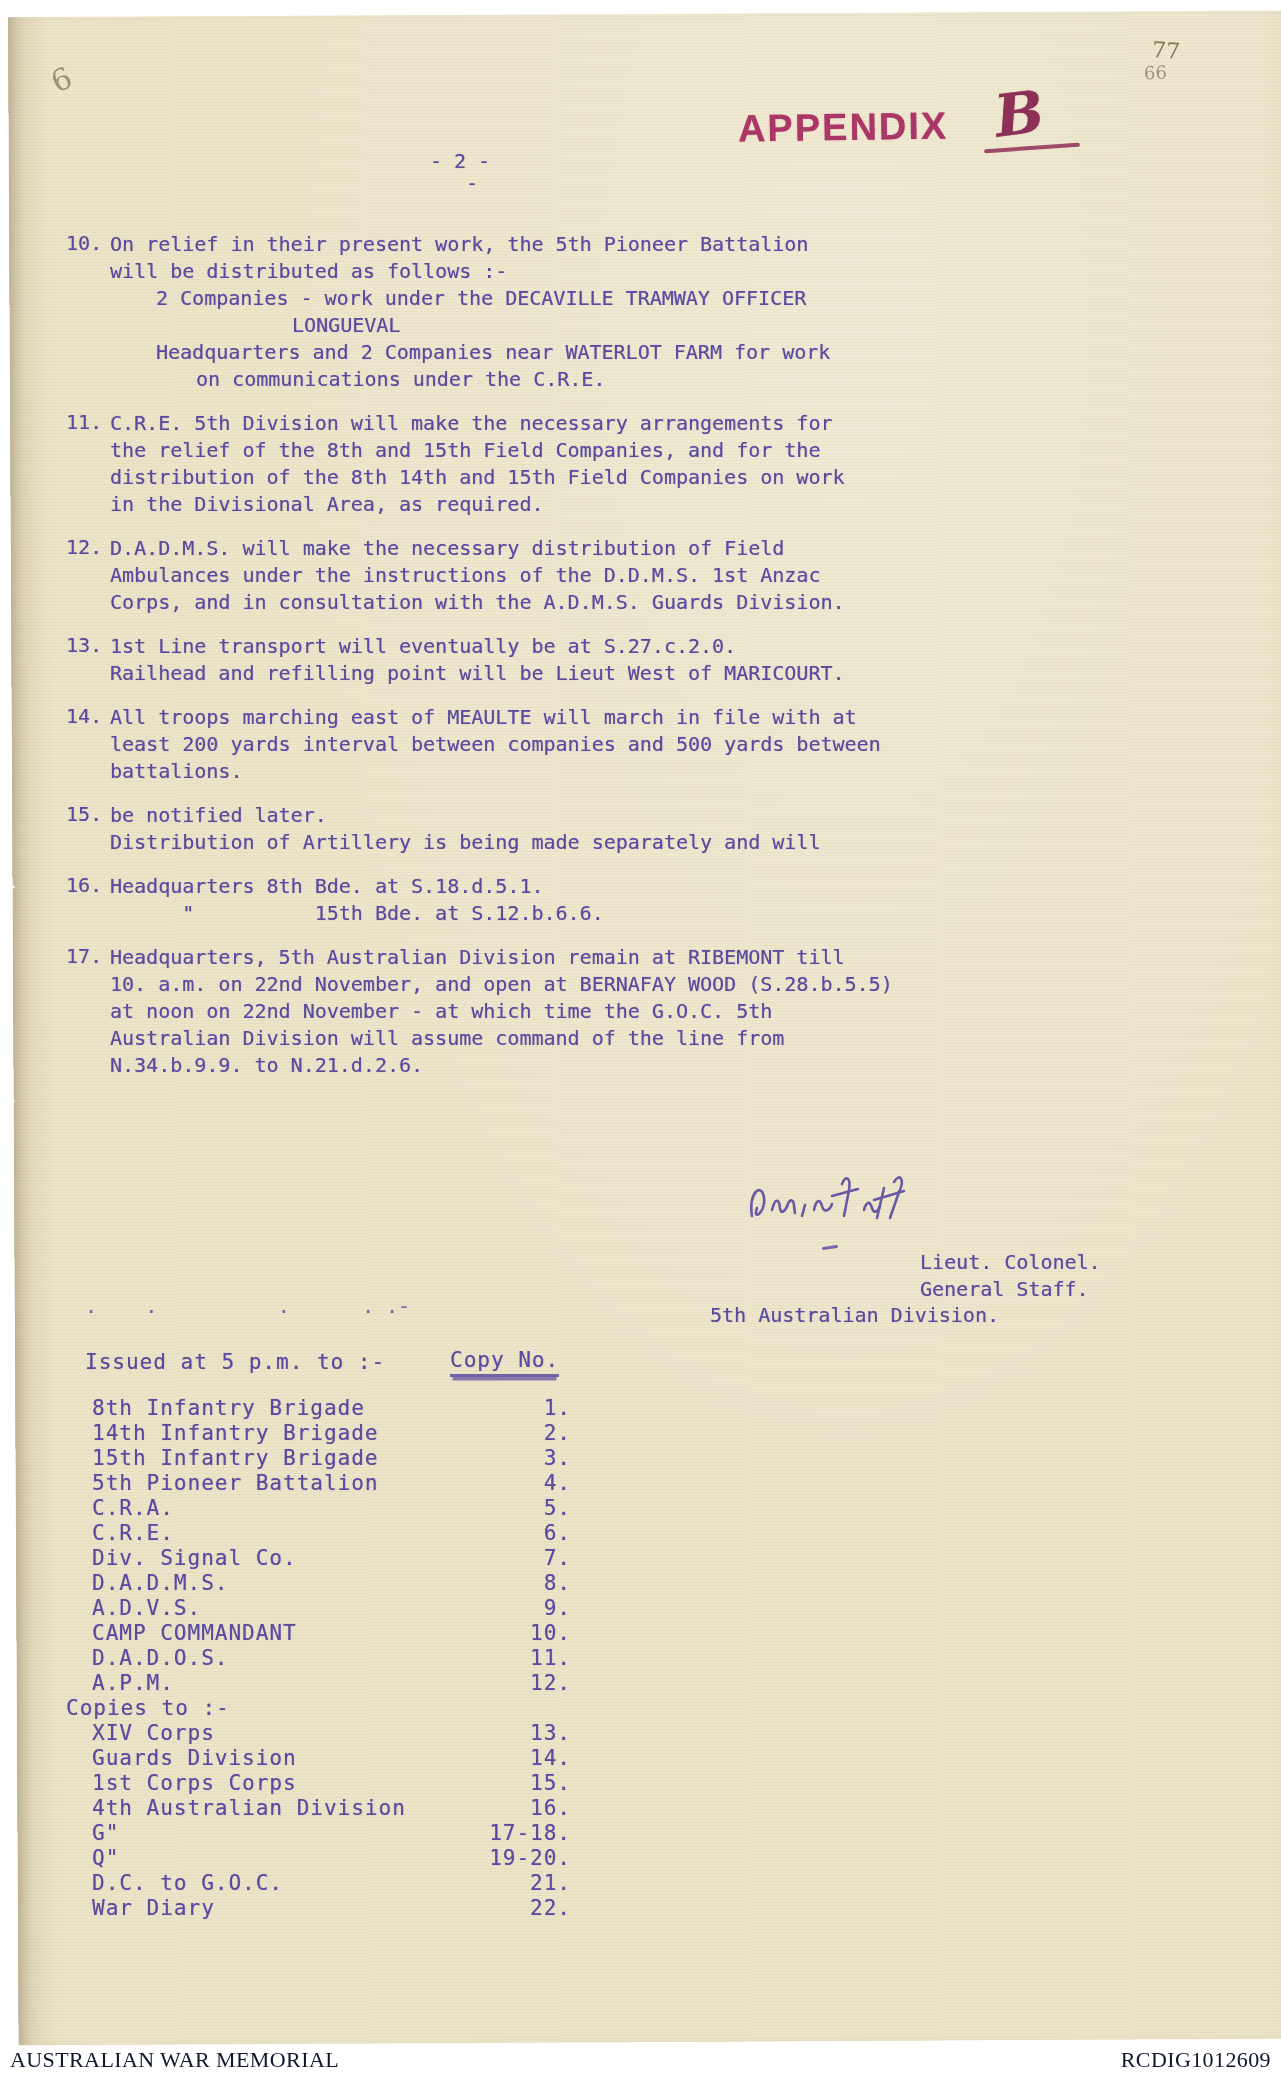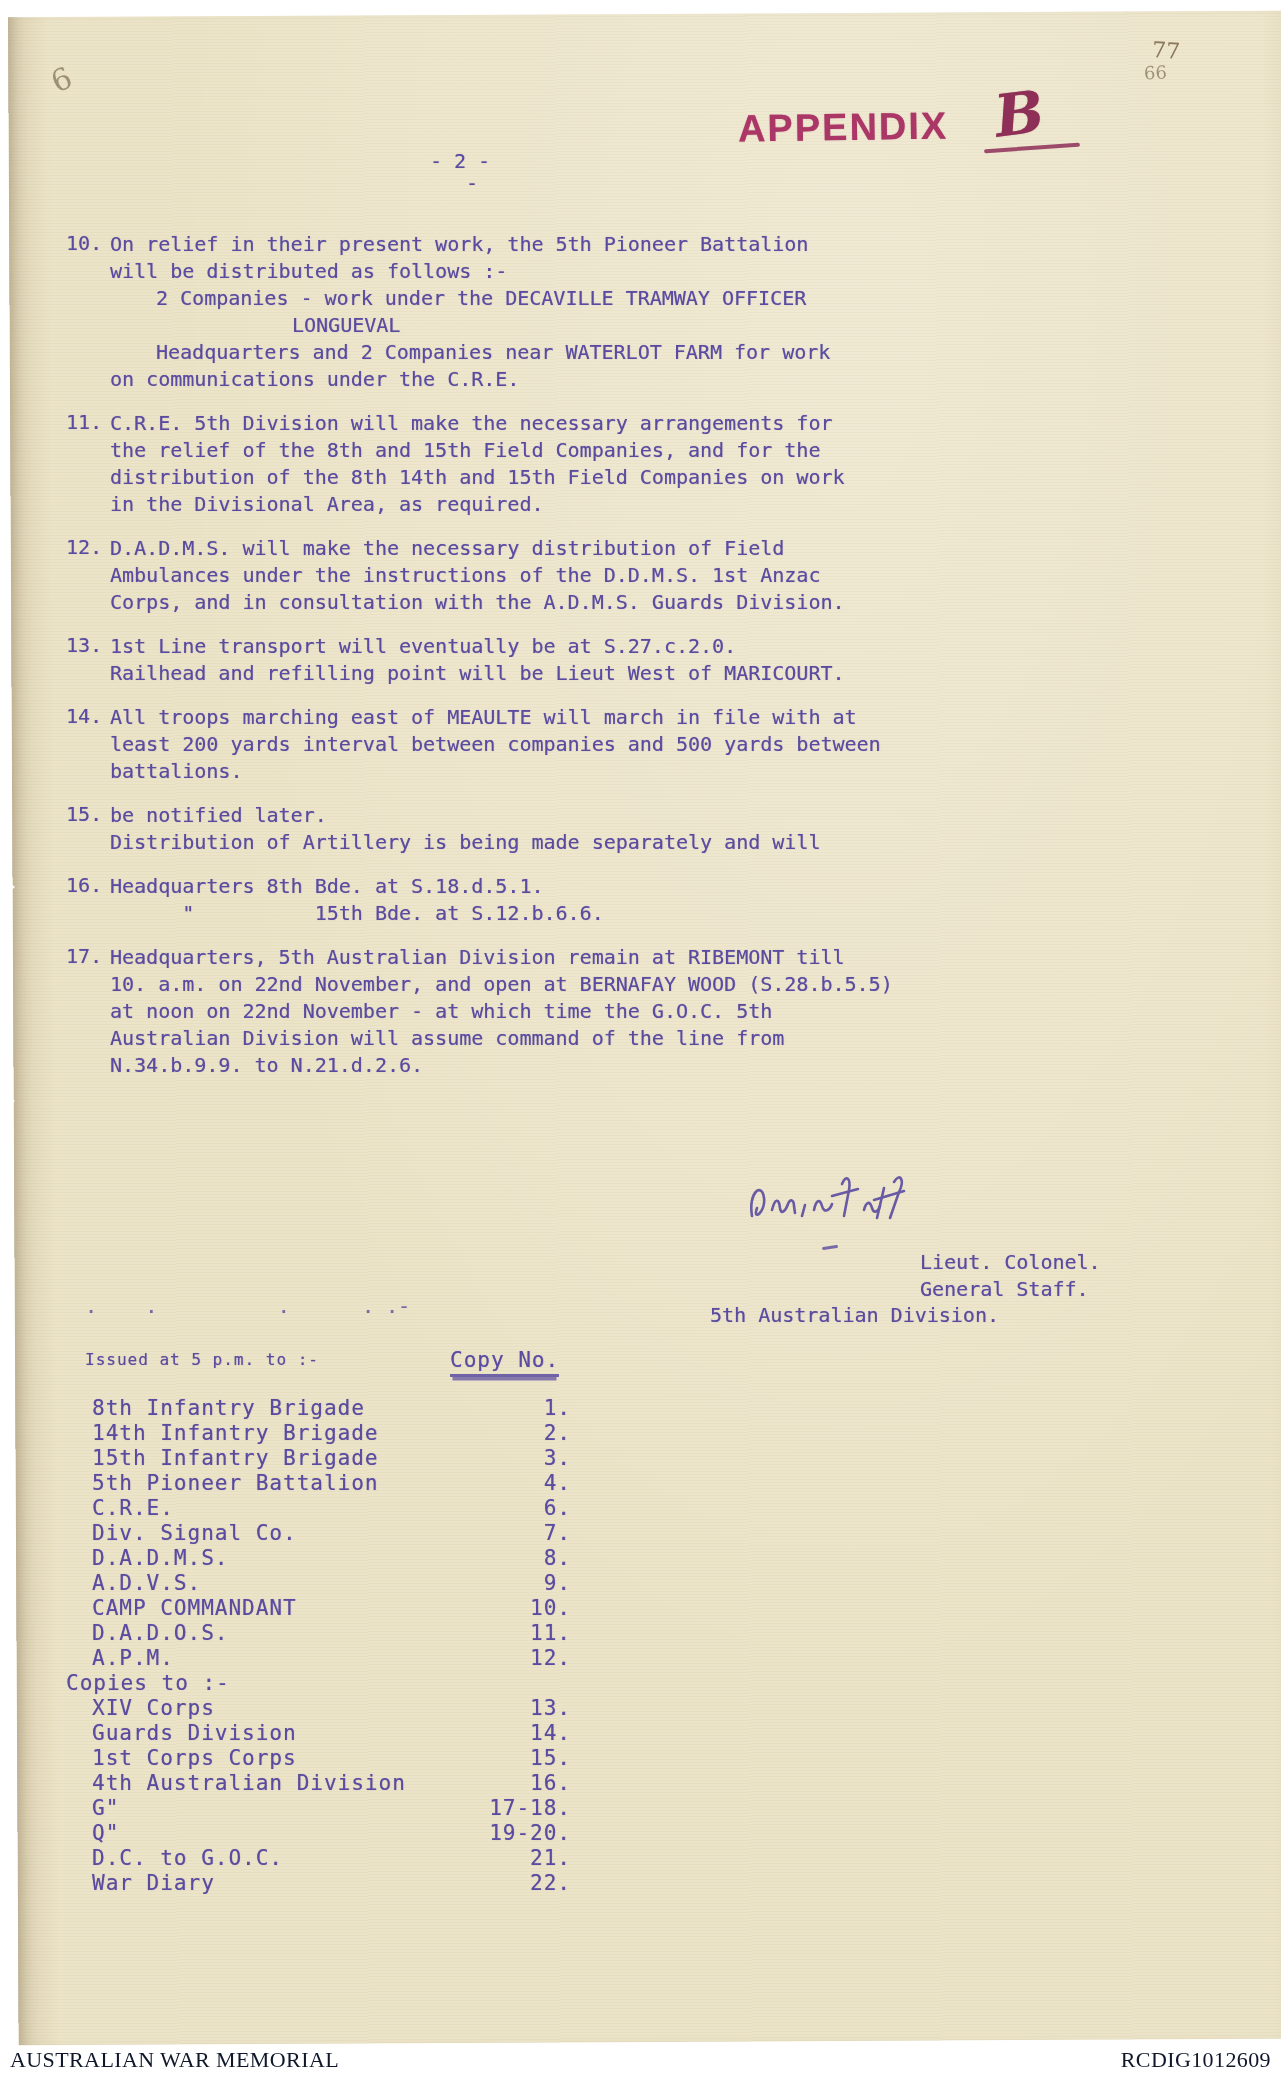--- a/index.html
+++ b/index.html
@@ -50,34 +50,34 @@
   .page-number { position:absolute; left:423px; top:150px; width:74px;
     text-align:center; font-size:20px; line-height:22px; white-space:pre; }
 
   
   #paragraphs { position:absolute; left:66px; top:231px; width:1010px; font-size:20px; }
   .para { display:flex; margin-bottom:17px; }
   .para-num { width:44px; flex:none; }
   .para-body { flex:1; }
   .ln { white-space:pre; height:27px; line-height:27px; }
   .in1 { margin-left:46px; }
-  .in2 { }
+  .in2 { margin-left:86px; }
   .in3 { margin-left:182px; }
 
   
   .sig-svg { position:absolute; left:738px; top:1158px; }
   .sig-dash { position:absolute; left:822px; top:1246px; width:16px; height:3px;
     background:#5a4ba0; transform:rotate(-8deg); border-radius:2px; opacity:.8; }
   .sig-line { position:absolute; font-size:20px; white-space:pre; }
   .sig-l1 { left:920px; top:1250px; }
   .sig-l2 { left:920px; top:1277px; }
   .sig-l3 { left:710px; top:1303px; }
 
   .dots-line { position:absolute; left:85px; top:1294px; font-size:20px; white-space:pre; opacity:.8; }
-  .issued { position:absolute; left:85px; top:1350px; font-size:16px; letter-spacing:1px; white-space:pre; }
+  .issued { position:absolute; left:85px; top:1350px; font-size:21px; letter-spacing:1px; white-space:pre; }
   .copy-no { position:absolute; left:450px; top:1348px; font-size:21px; letter-spacing:1px;
     border-bottom:3px solid rgba(90,75,160,0.85); box-shadow:0 6px 0 -2.5px rgba(90,75,160,0.7);
     padding-bottom:2px; }
 
   
   #dist { position:absolute; left:66px; top:1396px; width:505px; font-size:21px; letter-spacing:1px; }
   .drow { display:flex; height:25px; line-height:25px; white-space:pre; }
   .drow-label { flex:1; padding-left:26px; }
   .drow.section .drow-label { padding-left:0; }
   .drow-copy { width:105px; text-align:right; flex:none; }
@@ -203,20 +203,21 @@
 
   <div class="dots-line ink">.    .          .      . .-</div>
   <div class="issued ink">Issued at 5 p.m. to :-</div>
   <div class="copy-no ink">Copy No.</div>
 
   <div id="dist" class="ink">
       <div class="drow"><span class="drow-label">8th Infantry Brigade</span><span class="drow-copy">1.</span></div>
       <div class="drow"><span class="drow-label">14th Infantry Brigade</span><span class="drow-copy">2.</span></div>
       <div class="drow"><span class="drow-label">15th Infantry Brigade</span><span class="drow-copy">3.</span></div>
       <div class="drow"><span class="drow-label">5th Pioneer Battalion</span><span class="drow-copy">4.</span></div>
+      <div class="drow"><span class="drow-label">C.R.A.</span><span class="drow-copy">5.</span></div>
       <div class="drow"><span class="drow-label">C.R.E.</span><span class="drow-copy">6.</span></div>
       <div class="drow"><span class="drow-label">Div. Signal Co.</span><span class="drow-copy">7.</span></div>
       <div class="drow"><span class="drow-label">D.A.D.M.S.</span><span class="drow-copy">8.</span></div>
       <div class="drow"><span class="drow-label">A.D.V.S.</span><span class="drow-copy">9.</span></div>
       <div class="drow"><span class="drow-label">CAMP COMMANDANT</span><span class="drow-copy">10.</span></div>
       <div class="drow"><span class="drow-label">D.A.D.O.S.</span><span class="drow-copy">11.</span></div>
       <div class="drow"><span class="drow-label">A.P.M.</span><span class="drow-copy">12.</span></div>
       <div class="drow section"><span class="drow-label">Copies to :-</span><span class="drow-copy"></span></div>
       <div class="drow"><span class="drow-label">XIV Corps</span><span class="drow-copy">13.</span></div>
       <div class="drow"><span class="drow-label">Guards Division</span><span class="drow-copy">14.</span></div>

